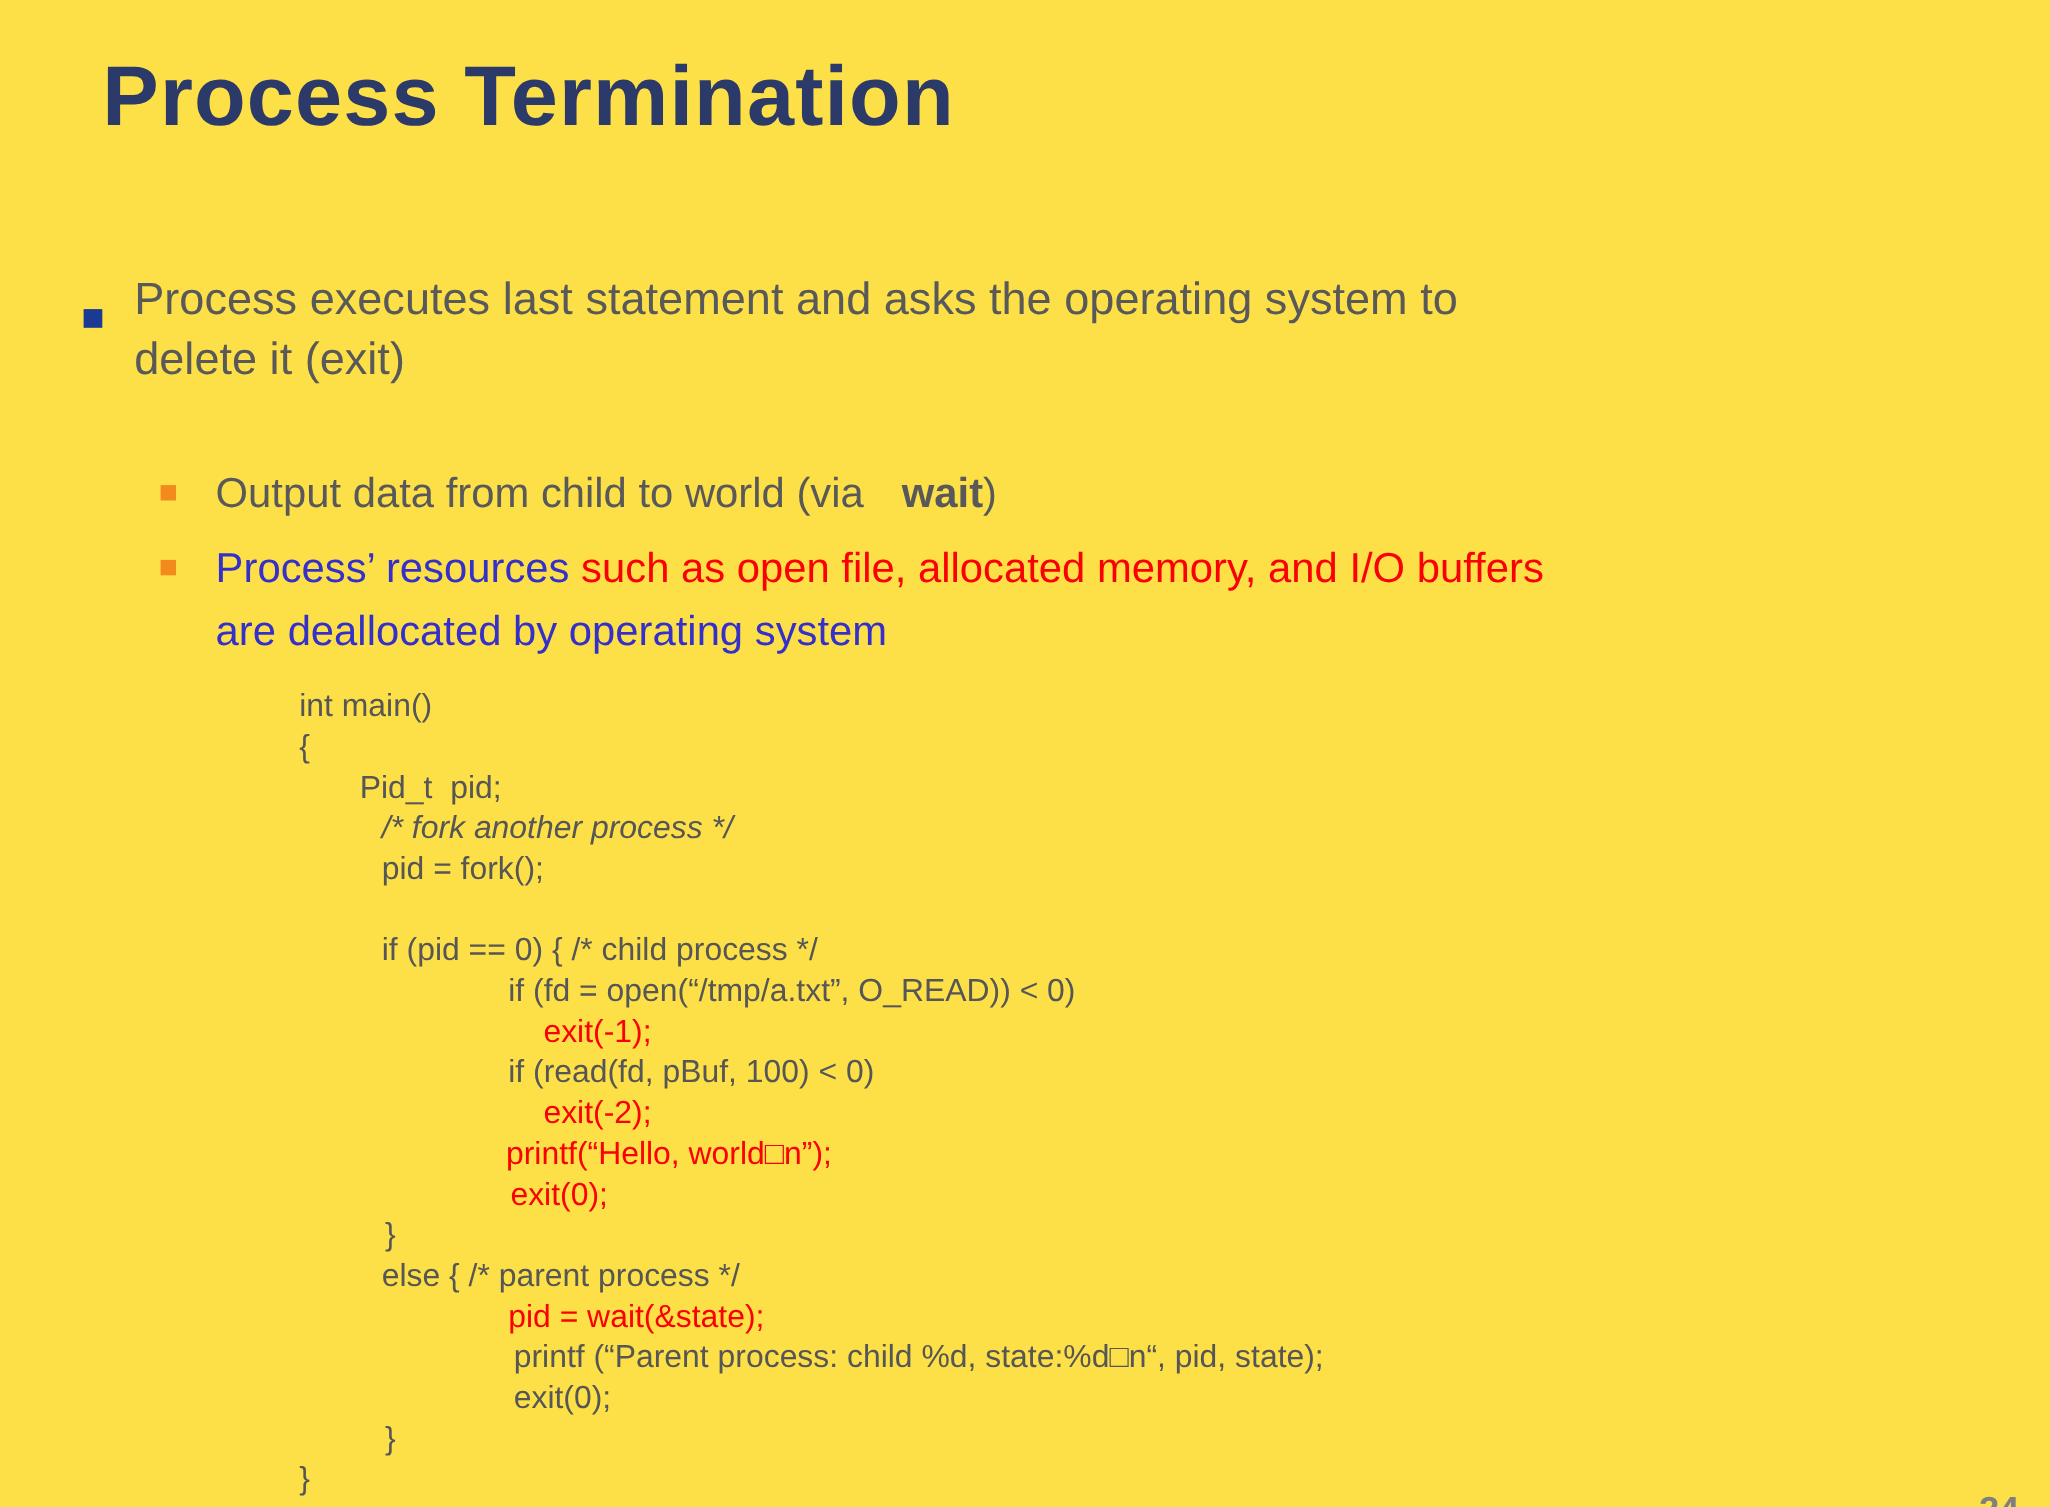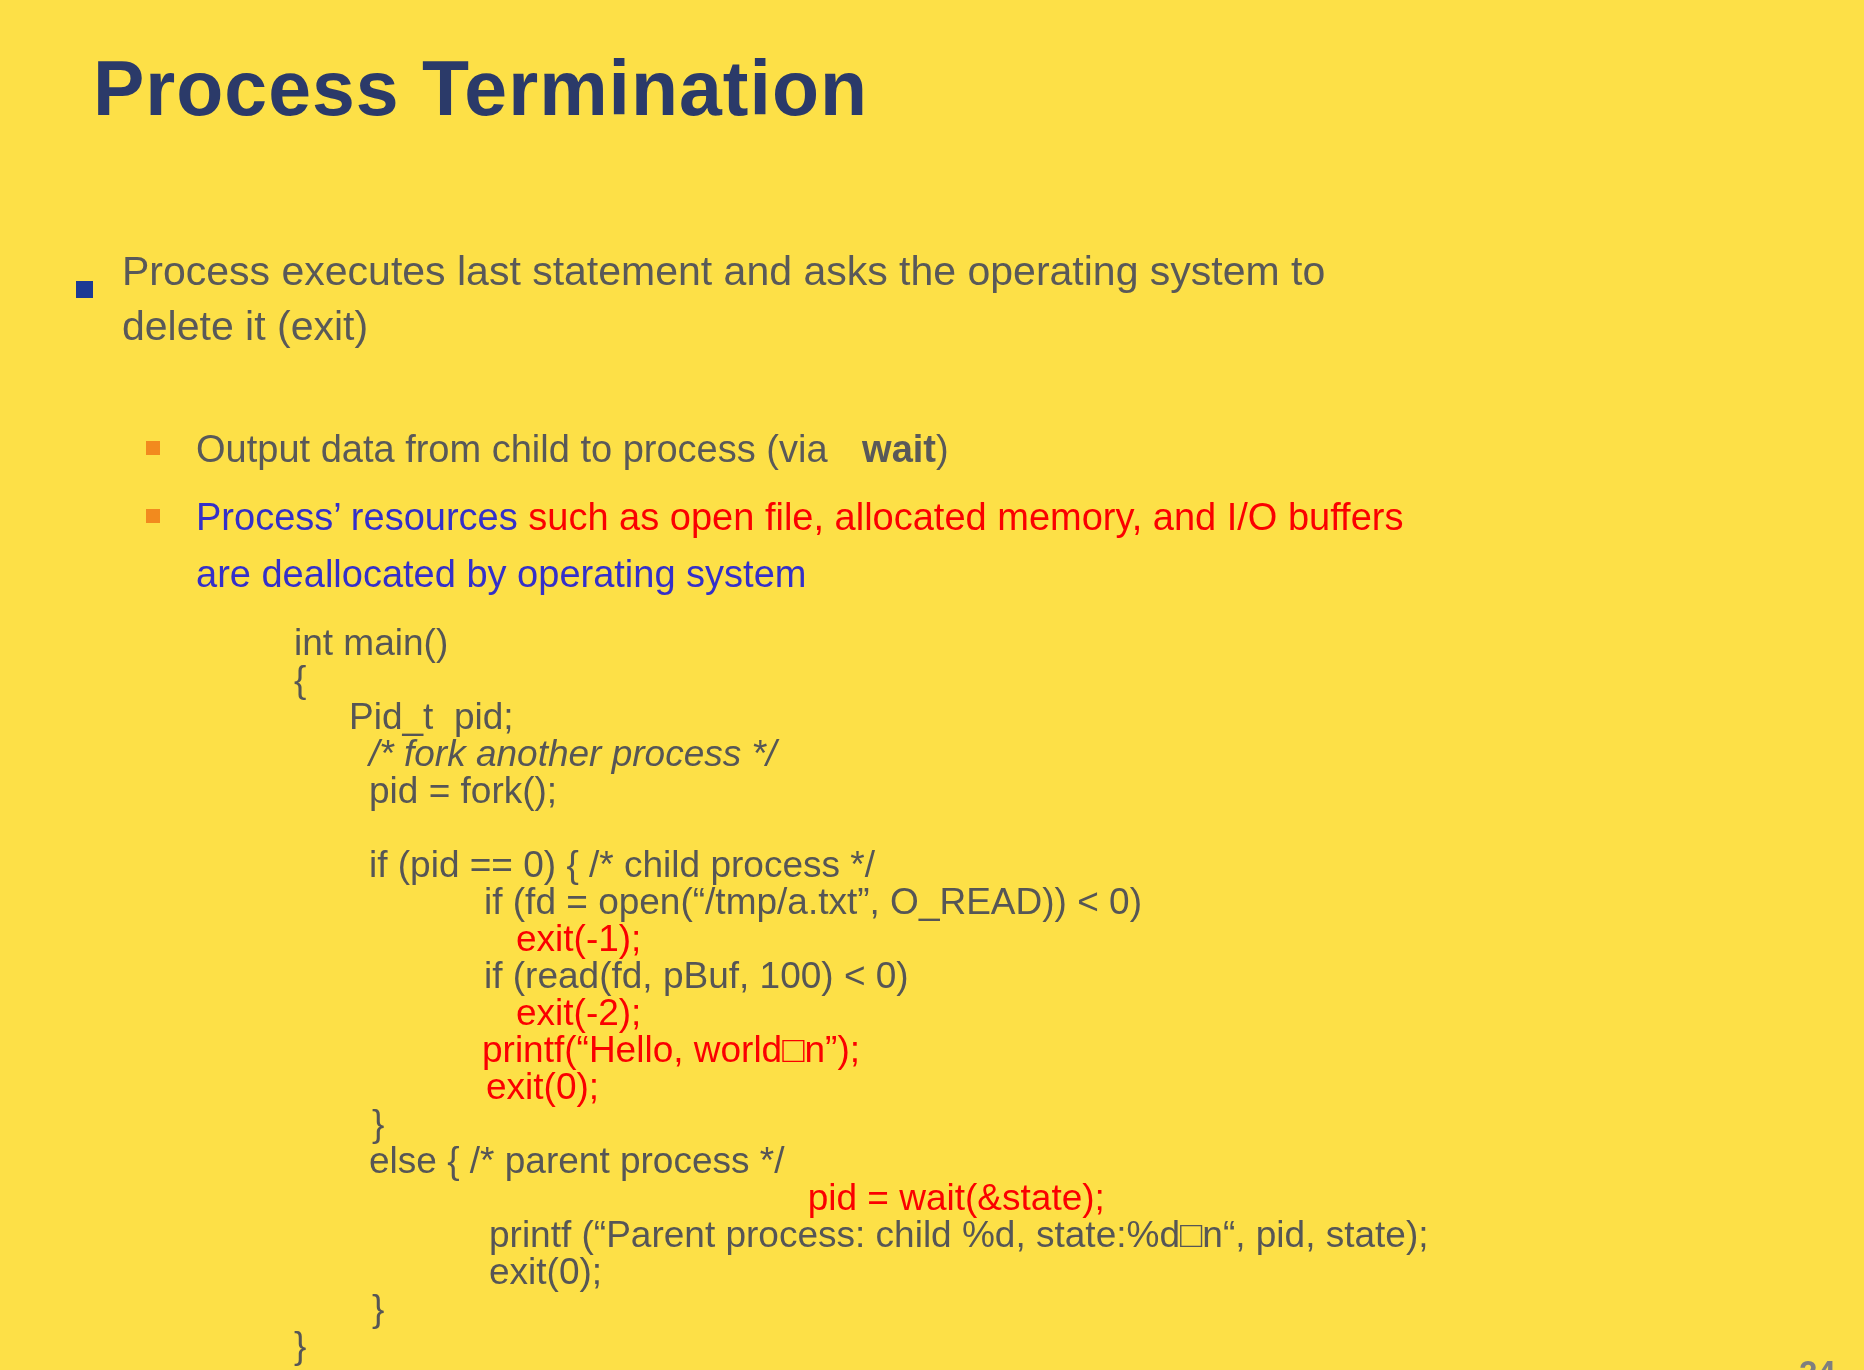--- a/index.html
+++ b/index.html
@@ -23,22 +23,22 @@
   #sb1-marker { left: 146px; top: 441px; width: 14px; height: 14px; background: var(--c-bullet2); }
   #sb2-marker { left: 146px; top: 509px; width: 14px; height: 14px; background: var(--c-bullet2); }
 
   .btext { position: absolute; color: var(--c-body); }
   #b1-text  { left: 122px; top: 244px; font-size: 41px; line-height: 55px; }
   #sb1-text { left: 196px; top: 421px; font-size: 38px; line-height: 57px; }
   #sb2-text { left: 196px; top: 489px; font-size: 38px; line-height: 57px; }
   .tline { white-space: nowrap; }
 
   #code {
-    position: absolute; left: 294px; top: 624px;
-    font-size: 37px; line-height: 37px; color: var(--c-code);
+    position: absolute; left: 272px; top: 624px;
+    font-size: 29px; line-height: 37px; color: var(--c-code);
   }
   .code-line { white-space: pre; }
   .code-line.red { color: var(--c-red); }
 
   #pagenum {
     position: absolute; left: 1799px; top: 1354px;
     font-size: 33px; font-weight: 700; color: var(--c-page);
     white-space: nowrap;
   }
 </style>
@@ -50,21 +50,21 @@
   <h1 class="title">Process Termination</h1>
 
   <span class="marker" id="b1-marker"></span>
   <div class="btext" id="b1-text">
       <div class="tline"><span>Process executes last statement and asks the operating system to</span></div>
       <div class="tline"><span>delete it (</span><span style="font-weight: 400;">exit</span><span>)</span></div>
     </div>
 
   <span class="marker" id="sb1-marker"></span>
   <div class="btext" id="sb1-text">
-      <div class="tline"><span>Output data from child to process (via </span><span style="font-weight: 700; margin-left: 24px;">wait</span><span>)</span></div>
+      <div class="tline"><span>Output data from child to world (via </span><span style="font-weight: 700; margin-left: 24px;">wait</span><span>)</span></div>
     </div>
 
   <span class="marker" id="sb2-marker"></span>
   <div class="btext" id="sb2-text">
       <div class="tline"><span style="color: rgb(52, 48, 201);">Process’ resources </span><span style="color: rgb(251, 0, 0);">such as open file, allocated memory, and I/O buffers</span></div>
       <div class="tline"><span style="color: rgb(52, 48, 201);">are deallocated by operating system</span></div>
     </div>
 
   <div id="code">
       <div class="code-line" style="padding-left: 0px;">int main()</div>
@@ -75,21 +75,21 @@
       <div class="code-line" style="padding-left: 0px;">&nbsp;</div>
       <div class="code-line" style="padding-left: 75px;">if (pid == 0) { /* child process */</div>
       <div class="code-line" style="padding-left: 190px;">if (fd = open(“/tmp/a.txt”, O_READ)) &lt; 0)</div>
       <div class="code-line red" style="padding-left: 222px;">exit(-1);</div>
       <div class="code-line" style="padding-left: 190px;">if (read(fd, pBuf, 100) &lt; 0)</div>
       <div class="code-line red" style="padding-left: 222px;">exit(-2);</div>
       <div class="code-line red" style="padding-left: 188px;">printf(“Hello, world□n”);</div>
       <div class="code-line red" style="padding-left: 192px;">exit(0);</div>
       <div class="code-line" style="padding-left: 78px;">}</div>
       <div class="code-line" style="padding-left: 75px;">else { /* parent process */</div>
-      <div class="code-line red" style="padding-left: 190px; text-align: center;">pid = wait(&amp;state);</div>
+      <div class="code-line red" style="padding-left: 190px;">pid = wait(&amp;state);</div>
       <div class="code-line" style="padding-left: 195px;">printf (“Parent process: child %d, state:%d□n“, pid, state);</div>
       <div class="code-line" style="padding-left: 195px;">exit(0);</div>
       <div class="code-line" style="padding-left: 78px;">}</div>
       <div class="code-line" style="padding-left: 0px;">}</div>
     </div>
 
   <div id="pagenum">24</div>
 
 </div>
 

